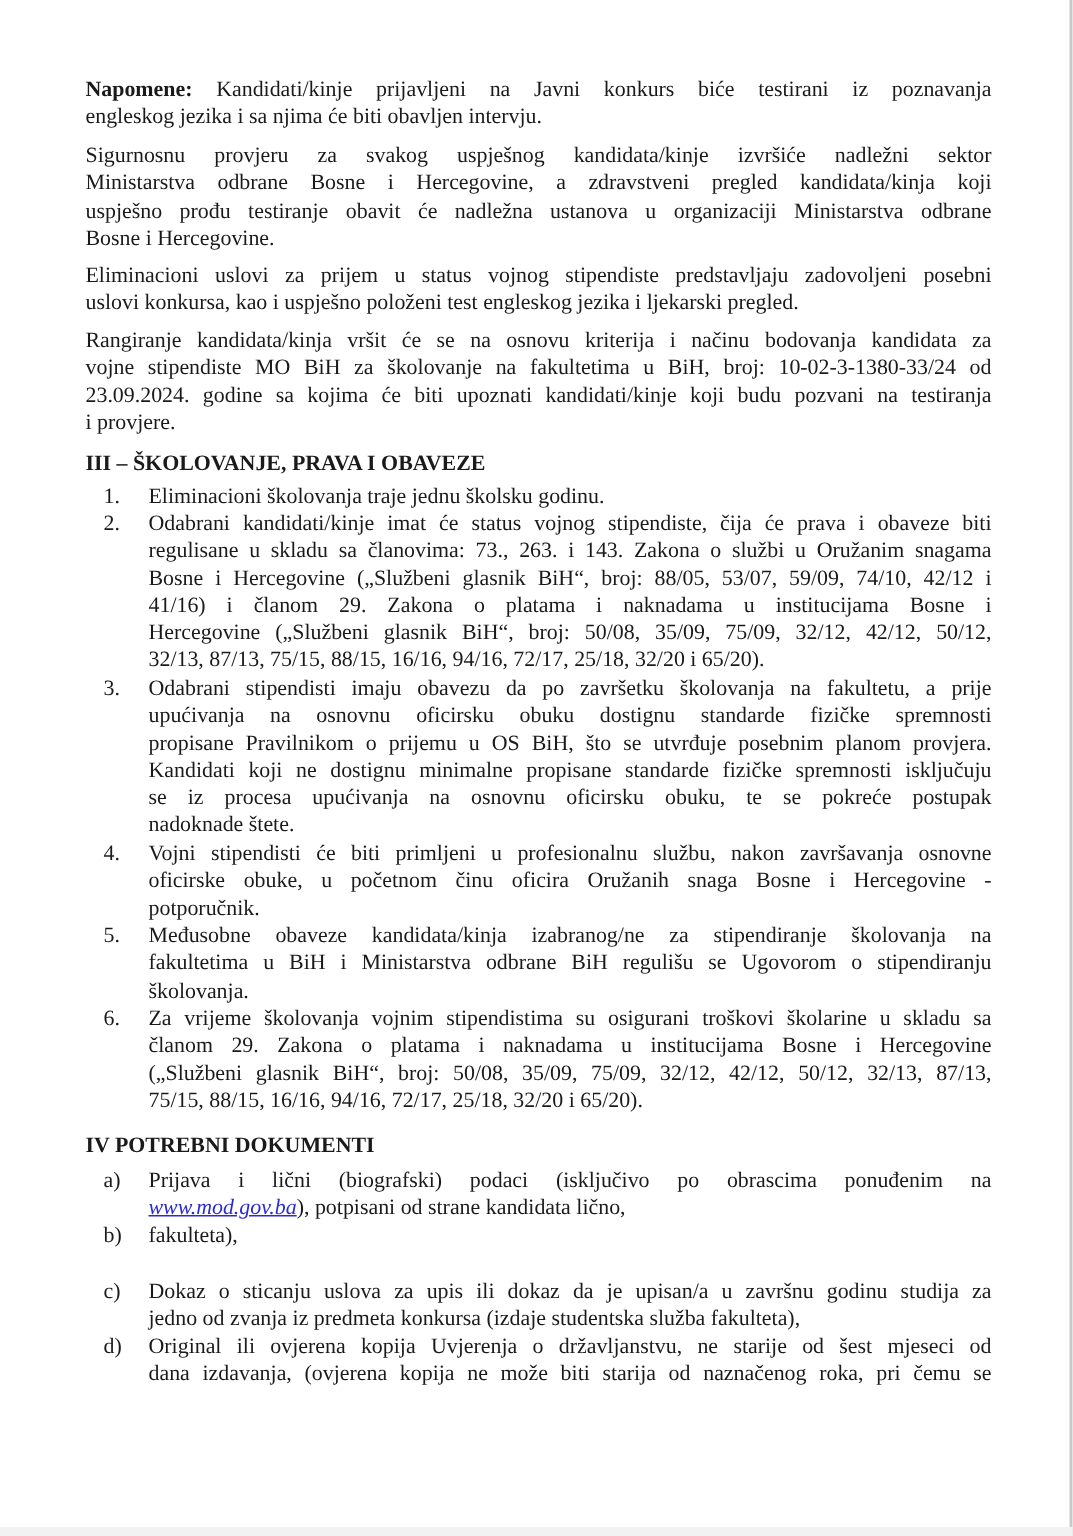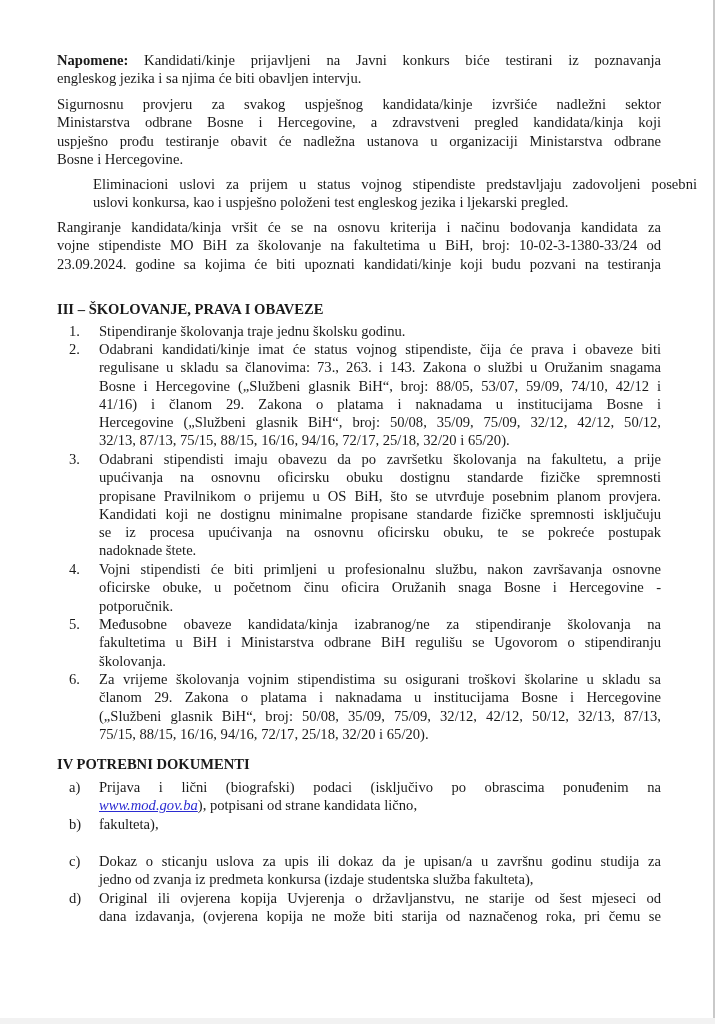--- a/index.html
+++ b/index.html
@@ -38,37 +38,38 @@
     <div class="line last">engleskog jezika i sa njima će biti obavljen intervju.</div>
   </div>
 
   <div class="para" style="top:95px;">
     <div class="line">Sigurnosnu provjeru za svakog uspješnog kandidata/kinje izvršiće nadležni sektor</div>
     <div class="line">Ministarstva odbrane Bosne i Hercegovine, a zdravstveni pregled kandidata/kinja koji</div>
     <div class="line">uspješno prođu testiranje obavit će nadležna ustanova u organizaciji Ministarstva odbrane</div>
     <div class="line last">Bosne i Hercegovine.</div>
   </div>
 
-  <div class="para" style="top:175px;margin-left:36px;">
+  <div class="para" style="top:175px;">
     <div class="line">Eliminacioni uslovi za prijem u status vojnog stipendiste predstavljaju zadovoljeni posebni</div>
     <div class="line last">uslovi konkursa, kao i uspješno položeni test engleskog jezika i ljekarski pregled.</div>
   </div>
 
   <div class="para" style="top:218px;">
     <div class="line">Rangiranje kandidata/kinja vršit će se na osnovu kriterija i načinu bodovanja kandidata za</div>
     <div class="line">vojne stipendiste MO BiH za školovanje na fakultetima u BiH, broj: 10-02-3-1380-33/24 od</div>
     <div class="line">23.09.2024. godine  sa kojima će biti upoznati kandidati/kinje koji budu pozvani na testiranja</div>
+    <div class="line last">i provjere.</div>
   </div>
 
   <div class="heading" style="top:300px;">III – ŠKOLOVANJE, PRAVA I OBAVEZE</div>
 
   <div class="item" style="top:322px;">
     <span class="marker">1.</span>
     <div class="body">
-      <div class="line last">Stipendiranje školovanja traje jednu školsku godinu.</div>
+      <div class="line last">Eliminacioni školovanja traje jednu školsku godinu.</div>
     </div>
   </div>
 
   <div class="item" style="top:340px;">
     <span class="marker">2.</span>
     <div class="body">
       <div class="line">Odabrani kandidati/kinje imat će status vojnog stipendiste, čija će prava i obaveze biti</div>
       <div class="line">regulisane u skladu sa članovima: 73., 263. i 143. Zakona o službi u Oružanim snagama</div>
       <div class="line">Bosne i Hercegovine („Službeni glasnik BiH“, broj: 88/05, 53/07, 59/09, 74/10, 42/12 i</div>
       <div class="line">41/16) i članom 29. Zakona o platama i naknadama u institucijama Bosne i</div>

